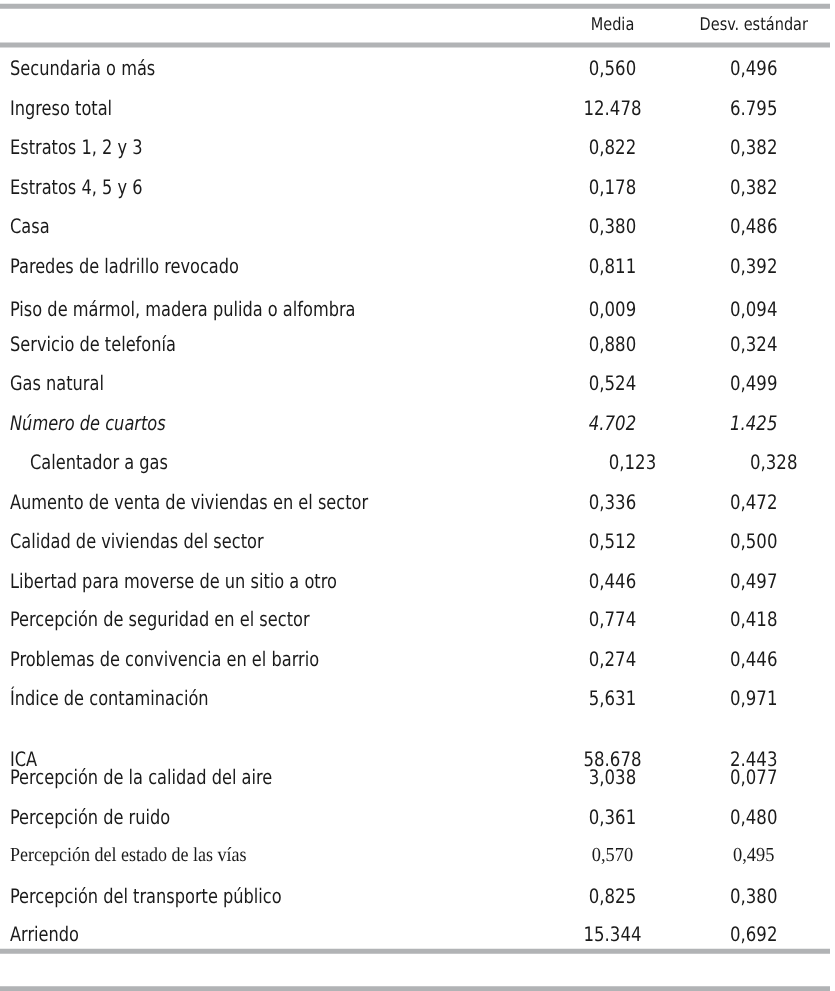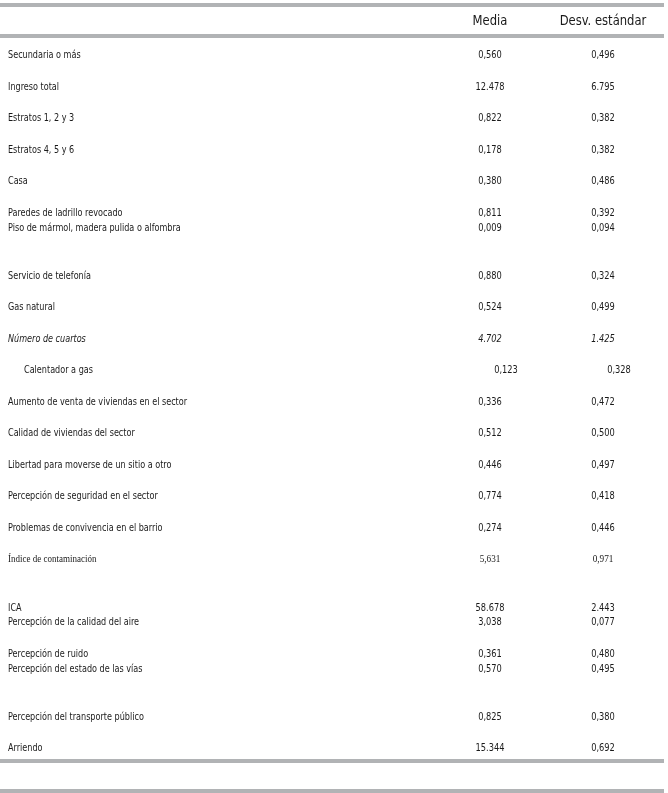--- a/index.html
+++ b/index.html
@@ -1,19 +1,19 @@
 <!DOCTYPE html>
 <html><head>
 <meta charset="utf-8">
 <style>
   html, body { margin: 0; padding: 0; background: #ffffff; }
   body { width: 668px; height: 793px; position: relative; overflow: hidden;
          font-family: "DejaVu Sans Condensed", "Liberation Sans Narrow", "Liberation Sans", sans-serif; color: #1a1a1a; }
   .rule { position: absolute; left: 0; width: 664px; height: 4px; background: #b1b3b5; }
-  .row { position: absolute; left: 0; width: 664px; height: 31px; font-size: 10px; line-height: 31px; }
+  .row { position: absolute; left: 0; width: 664px; height: 31px; font-size: 16px; line-height: 31px; }
   .cell-label { position: absolute; left: 8px; white-space: nowrap; transform: scaleX(0.9); transform-origin: left center; }
   .cell-media { position: absolute; left: 440px; width: 100px; text-align: center; transform: scaleX(0.92); }
   .cell-sd { position: absolute; left: 553px; width: 100px; text-align: center; transform: scaleX(0.92); }
   .hdr { font-size: 14px; }
 </style>
 </head>
 <body>
 
 <div>
   <div class="rule" style="top:3px;"></div>
@@ -49,21 +49,21 @@
       <div class="row" style="top: 165px;">
         <span class="cell-label">Casa</span>
         <span class="cell-media">0,380</span>
         <span class="cell-sd">0,486</span>
       </div>
       <div class="row" style="top: 196.5px;">
         <span class="cell-label">Paredes de ladrillo revocado</span>
         <span class="cell-media">0,811</span>
         <span class="cell-sd">0,392</span>
       </div>
-      <div class="row" style="top: 212px;">
+      <div class="row" style="top: 232px;">
         <span class="cell-label">Piso de mármol, madera pulida o alfombra</span>
         <span class="cell-media">0,009</span>
         <span class="cell-sd">0,094</span>
       </div>
       <div class="row" style="top: 259.5px; padding-left: 12px;">
         <span class="cell-label">Servicio de telefonía</span>
         <span class="cell-media">0,880</span>
         <span class="cell-sd">0,324</span>
       </div>
       <div class="row" style="top: 291px;">
@@ -99,41 +99,41 @@
       <div class="row" style="top: 480px;">
         <span class="cell-label">Percepción de seguridad en el sector</span>
         <span class="cell-media">0,774</span>
         <span class="cell-sd">0,418</span>
       </div>
       <div class="row" style="top: 511.5px;">
         <span class="cell-label">Problemas de convivencia en el barrio</span>
         <span class="cell-media">0,274</span>
         <span class="cell-sd">0,446</span>
       </div>
-      <div class="row" style="top: 543px; font-family: Liberation Serif, serif;">
+      <div class="row" style="top: 543px;">
         <span class="cell-label">Índice de contaminación</span>
         <span class="cell-media">5,631</span>
         <span class="cell-sd">0,971</span>
       </div>
       <div class="row" style="top: 574.5px; margin-top: 17px;">
         <span class="cell-label">ICA</span>
         <span class="cell-media">58.678</span>
         <span class="cell-sd">2.443</span>
       </div>
       <div class="row" style="top: 606px;">
         <span class="cell-label">Percepción de la calidad del aire</span>
         <span class="cell-media">3,038</span>
         <span class="cell-sd">0,077</span>
       </div>
       <div class="row" style="top: 637.5px;">
         <span class="cell-label">Percepción de ruido</span>
         <span class="cell-media">0,361</span>
         <span class="cell-sd">0,480</span>
       </div>
-      <div class="row" style="top: 653px;">
+      <div class="row" style="top: 669px; font-family: Liberation Serif, serif;">
         <span class="cell-label">Percepción del estado de las vías</span>
         <span class="cell-media">0,570</span>
         <span class="cell-sd">0,495</span>
       </div>
       <div class="row" style="top: 700.5px;">
         <span class="cell-label">Percepción del transporte público</span>
         <span class="cell-media">0,825</span>
         <span class="cell-sd">0,380</span>
       </div>
       <div class="row" style="top: 732px;">

